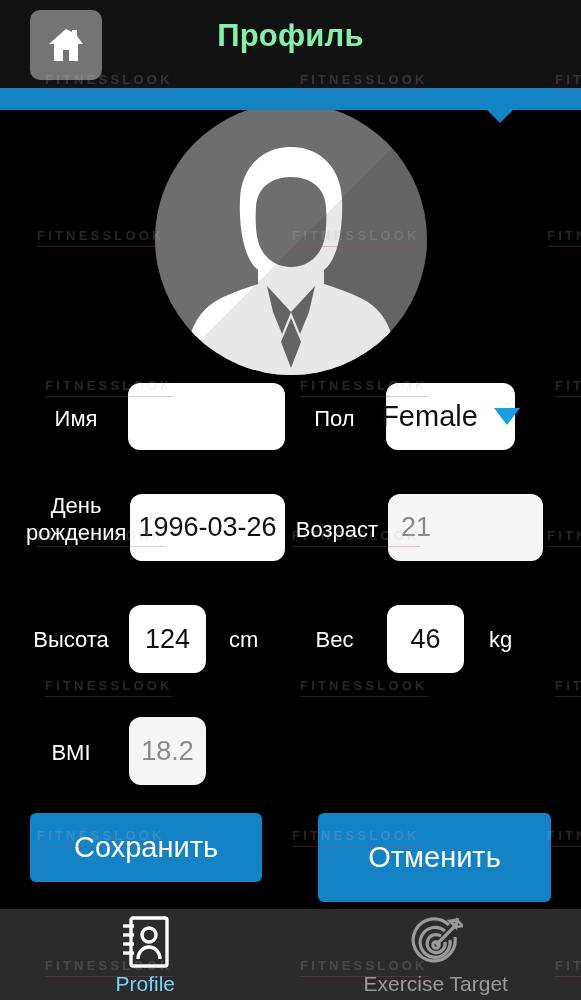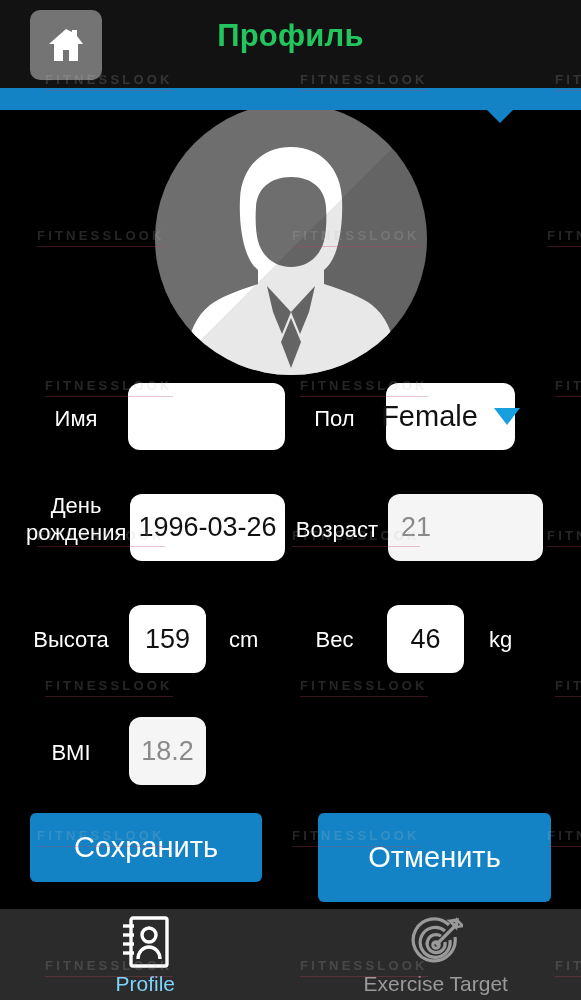--- a/index.html
+++ b/index.html
@@ -54,21 +54,21 @@
     width: 581px;
     height: 88px;
     background: #121212;
     z-index: 20;
   }
   .header-title {
     position: absolute;
     left: 0; right: 0;
     top: 18px;
     text-align: center;
-    color: #22c55e;
+    color: #86efac;
     font-size: 31px;
     font-weight: 700;
     letter-spacing: 0.2px;
   }
   .home-btn {
     position: absolute;
     left: 30px;
     top: 10px;
     width: 72px;
     height: 70px;
@@ -271,21 +271,21 @@
     <div class="row">
       <div class="lbl" style="left:26px; top:492px; width:100px;">День рождения</div>
       <div class="fld" style="left:130px; top:494px; width:155px; height:67px; justify-content:center; font-size:27px;">1996-03-26</div>
 
       <div class="lbl" style="left:287px; top:516px; width:100px;">Возраст</div>
       <div class="fld readonly padleft" style="left:388px; top:494px; width:155px; height:67px;">21</div>
     </div>
 
     <div class="row">
       <div class="lbl" style="left:16px; top:626px; width:110px;">Высота</div>
-      <div class="fld center" style="left:129px; top:605px; width:77px; height:68px;">159</div>
+      <div class="fld center" style="left:129px; top:605px; width:77px; height:68px;">124</div>
       <div class="unit" style="left:229px; top:627px;">cm</div>
 
       <div class="lbl" style="left:287px; top:626px; width:95px;">Вес</div>
       <div class="fld center" style="left:387px; top:605px; width:77px; height:68px;">46</div>
       <div class="unit" style="left:489px; top:627px;">kg</div>
     </div>
 
     <div class="row">
       <div class="lbl" style="left:16px; top:739px; width:110px;">BMI</div>
       <div class="fld readonly center" style="left:129px; top:717px; width:77px; height:68px;">18.2</div>

